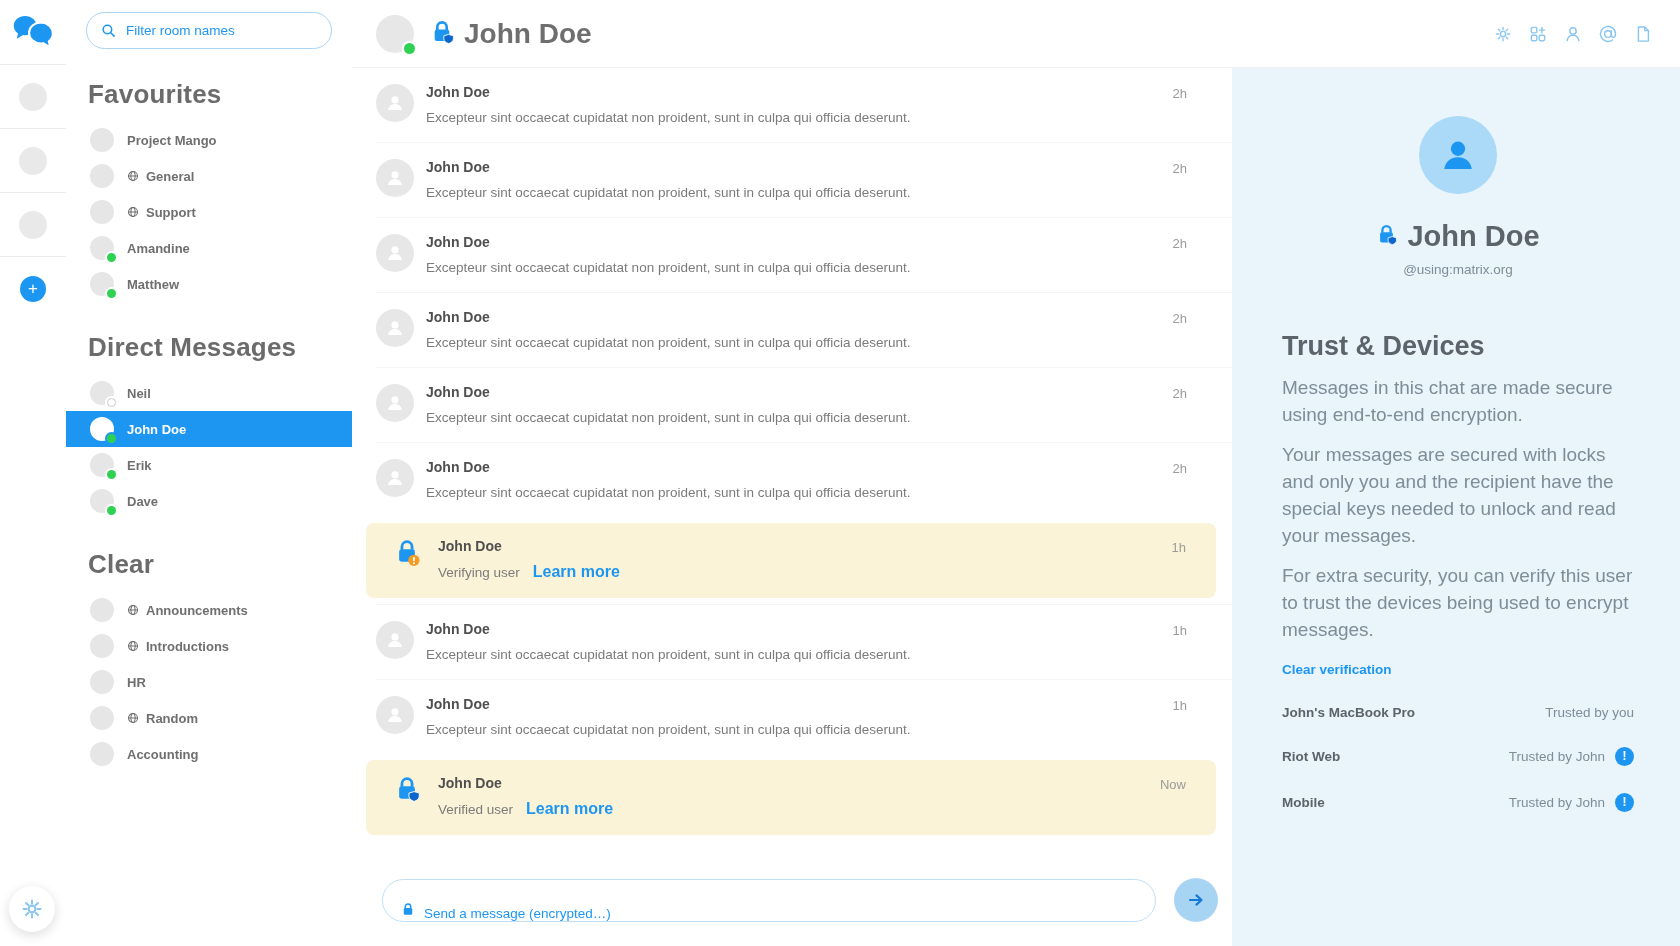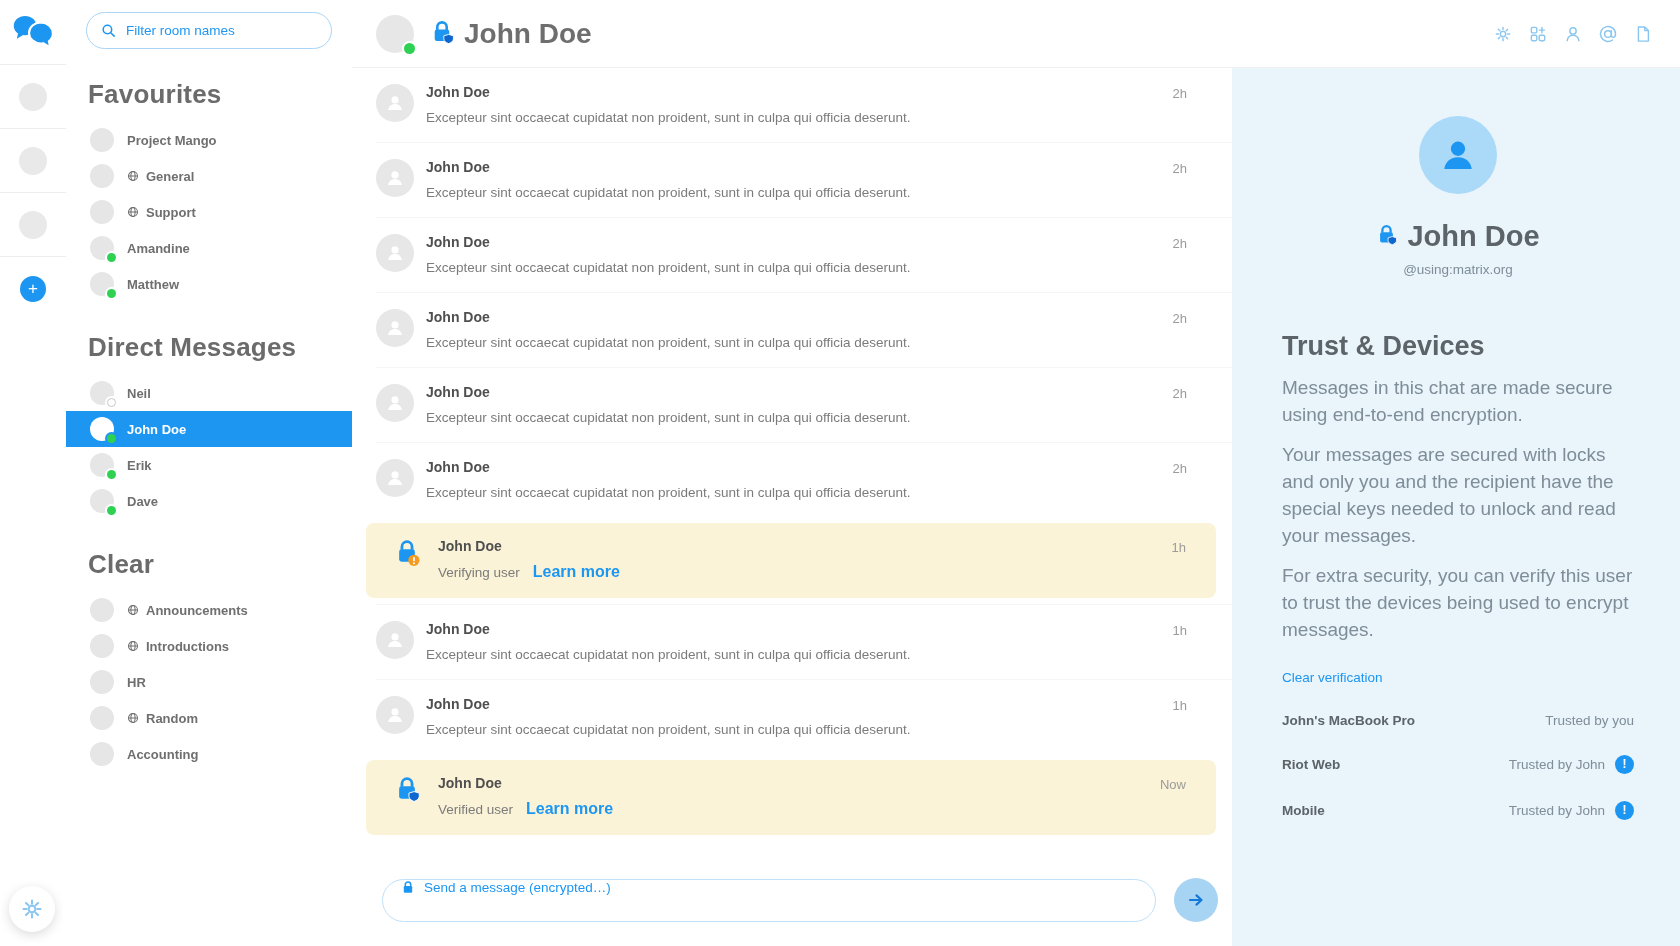--- a/index.html
+++ b/index.html
@@ -59,37 +59,37 @@
   .msg-time { margin-left:auto; font-size:13px; color:#9b9b9b; padding-top:2px; flex:0 0 auto; }
   .msg-banner { display:flex; background:#fbf3d7; border-radius:8px; margin:6px 16px 6px -10px;
                 padding:15px 30px 17px 22px; border-top:none; }
   .banner-lock { width:38px; flex:0 0 38px; margin-right:12px; display:flex; justify-content:center; }
   .banner-status { display:flex; align-items:baseline; gap:13px; margin-top:9px; }
   .banner-status .status-text { font-size:13.5px; color:#7b7b7b; }
   .learn-more { font-size:16px; font-weight:700; color:#1d96f2; cursor:pointer; }
 
   .composer { flex:0 0 78px; display:flex; align-items:center; padding:0 14px 14px 30px; gap:18px; }
   .composer-input { flex:1; height:43px; border:1.5px solid #bfe0f8; border-radius:22px; display:flex;
-                    align-items:flex-start; gap:9px; padding:0 18px; background:#fff; }
+                    align-items:flex-end; gap:9px; padding:0 18px; background:#fff; }
   .composer-input input { flex:1; border:none; outline:none; font-family:inherit; font-size:13.5px; color:#1d96f2; background:transparent; }
   .composer-input input::placeholder { color:#1d96f2; opacity:1; }
   .send-btn { width:44px; height:44px; border-radius:50%; background:#a8d4f4; display:flex; align-items:center;
               justify-content:center; cursor:pointer; flex:0 0 44px; }
 
   
   .profile { width:448px; flex:0 0 448px; background:#e9f4fb; padding:48px 46px 0 50px; overflow:hidden; }
   .profile-top { text-align:center; }
   .profile-avatar { width:78px; height:78px; border-radius:50%; background:#abd9f8; margin:0 auto;
                     display:flex; align-items:center; justify-content:center; }
   .profile-name-row { display:flex; align-items:center; justify-content:center; gap:10px; margin-top:26px; }
   .profile-name { font-size:29px; font-weight:700; color:#5c6369; }
   .profile-id { font-size:13.5px; color:#7e8d98; margin-top:9px; }
   .trust-title { font-size:27px; font-weight:700; color:#5c6369; margin-top:54px; }
   .trust-p { font-size:19px; color:#7e8d98; line-height:1.42; margin-top:13px; }
-  .clear-link { display:inline-block; font-size:13.5px; font-weight:400; color:#1d96f2; margin-top:26px; cursor:pointer; }
+  .clear-link { display:inline-block; font-size:13.5px; font-weight:700; color:#1d96f2; margin-top:18px; cursor:pointer; }
   .devices { margin-top:18px; }
   .device-row { display:flex; align-items:center; margin-top:27px; }
   .device-name { font-size:13.5px; font-weight:700; color:#5c6369; }
   .device-trust { margin-left:auto; display:flex; align-items:center; gap:10px; font-size:13.5px; color:#7e8d98; }
   .info-icon { width:19px; height:19px; border-radius:50%; background:#1d96f2; color:#fff; font-size:12px; font-weight:700;
                display:flex; align-items:center; justify-content:center; cursor:pointer; }
 </style>
 </head>
 <body>
 

